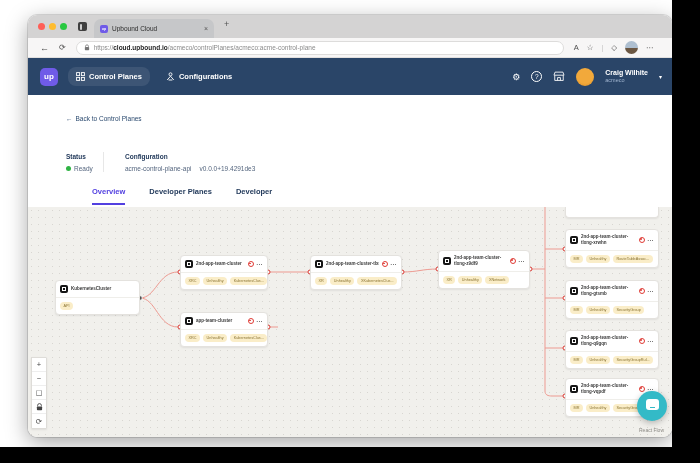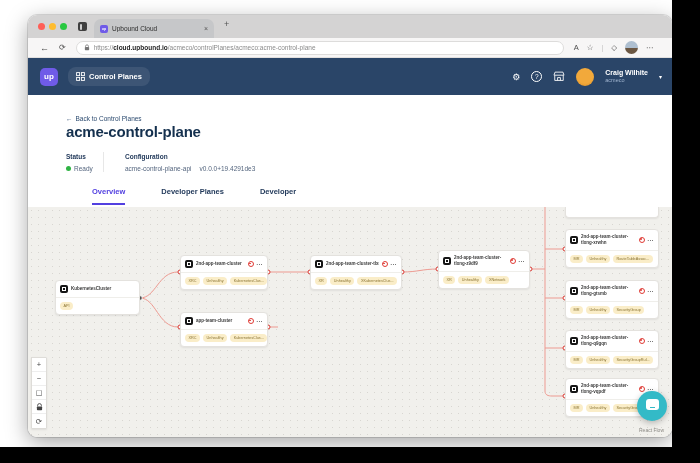--- a/index.html
+++ b/index.html
@@ -57,21 +57,21 @@
   .backlink { position:absolute; left:38px; top:20px; font-size:6.5px; color:#2b4a6f; display:flex; gap:3px; align-items:center; }
   .pagetitle { position:absolute; left:38px; top:28px; font-size:15px; font-weight:bold; color:#14304E; letter-spacing:-0.2px; }
   .metalabel { font-size:6.5px; font-weight:bold; color:#1d3557; }
   .metaval { font-size:6.5px; color:#54657E; }
   .statuscol { position:absolute; left:38px; top:58px; }
   .statusrow { display:flex; align-items:center; gap:3px; margin-top:5px; }
   .dot { width:5px; height:5px; border-radius:50%; background:#2FB344; }
   .metadiv { position:absolute; left:75px; top:57px; width:1px; height:20px; background:#e7e7e7; }
   .configcol { position:absolute; left:97px; top:58px; }
   .configrow { display:flex; gap:8px; margin-top:5px; }
-  .tabsrow { position:absolute; left:64px; top:92px; display:flex; gap:36px; }
+  .tabsrow { position:absolute; left:64px; top:92px; display:flex; gap:24px; }
   .tab-item { font-size:7.5px; font-weight:bold; color:#1d3557; padding-bottom:7px; }
   .tab-item.active { color:#5240E0; border-bottom:2px solid #5240E0; }
 
   
   .canvas { position:absolute; left:0; top:192px; width:644px; height:230px; background:#F1F0EC;
             background-image:radial-gradient(#D8D6D1 0.8px, transparent 0.9px); background-size:7px 7px; }
   .edges { position:absolute; left:0; top:0; }
   .node { position:absolute; background:#fff; border:1px solid #E4E2DE; border-radius:4px; box-shadow:0 1px 2px rgba(0,0,0,.07); }
   .node.partial { border-radius:0 0 4px 4px; border-top:none; }
   .nhead { display:flex; align-items:center; gap:3px; padding:4px 4px; border-bottom:1px solid #EFEEEA; }
@@ -140,20 +140,27 @@
       <div class="nav" id="nav">
           <div class="nav-item active">
             <svg width="9" height="9" viewBox="0 0 9 9" fill="none" stroke="#fff" stroke-width="0.9">
               <rect x="0.6" y="0.6" width="3" height="3"></rect>
               <rect x="5.4" y="0.6" width="3" height="3"></rect>
               <rect x="0.6" y="5.4" width="3" height="3"></rect>
               <rect x="5.4" y="5.4" width="3" height="3"></rect>
             </svg>
             <span>Control Planes</span>
           </div>
+          <div class="nav-item">
+            <svg width="9" height="9" viewBox="0 0 9 9" fill="none" stroke="#fff" stroke-width="0.9">
+              <circle cx="4.5" cy="2.3" r="1.5"></circle>
+              <path d="M1.2 8 L4.5 4.2 L7.8 8 M2.6 8 H6.4"></path>
+            </svg>
+            <span>Configurations</span>
+          </div>
         </div>
       <div class="appright">
         <span class="hicon">⚙</span>
         <span class="helpcircle">?</span>
         <svg width="12" height="11" viewBox="0 0 11 10">
           <path d="M1.6 4 V8.6 H9.4 V4" fill="none" stroke="#fff" stroke-width="0.8"></path>
           <path d="M0.9 3.8 L1.9 1 H9.1 L10.1 3.8 Z" fill="none" stroke="#fff" stroke-width="0.8"></path>
           <path d="M4.2 8.6 V6 H6.8 V8.6" fill="none" stroke="#fff" stroke-width="0.8"></path>
         </svg>
         <span class="havatar"></span>
@@ -163,21 +170,20 @@
         </span>
         <span class="chev">▾</span>
       </div>
     </div>
 
     <div class="content">
       <div class="backlink">
         <span>←</span>
         <span>Back to Control Planes</span>
       </div>
-      <div class="pagetitle">acme-control-plane</div>
       <div class="statuscol">
         <div class="metalabel">Status</div>
         <div class="statusrow">
           <span class="dot"></span>
           <span class="metaval">Ready</span>
         </div>
       </div>
       <div class="metadiv"></div>
       <div class="configcol">
         <div class="metalabel">Configuration</div>

